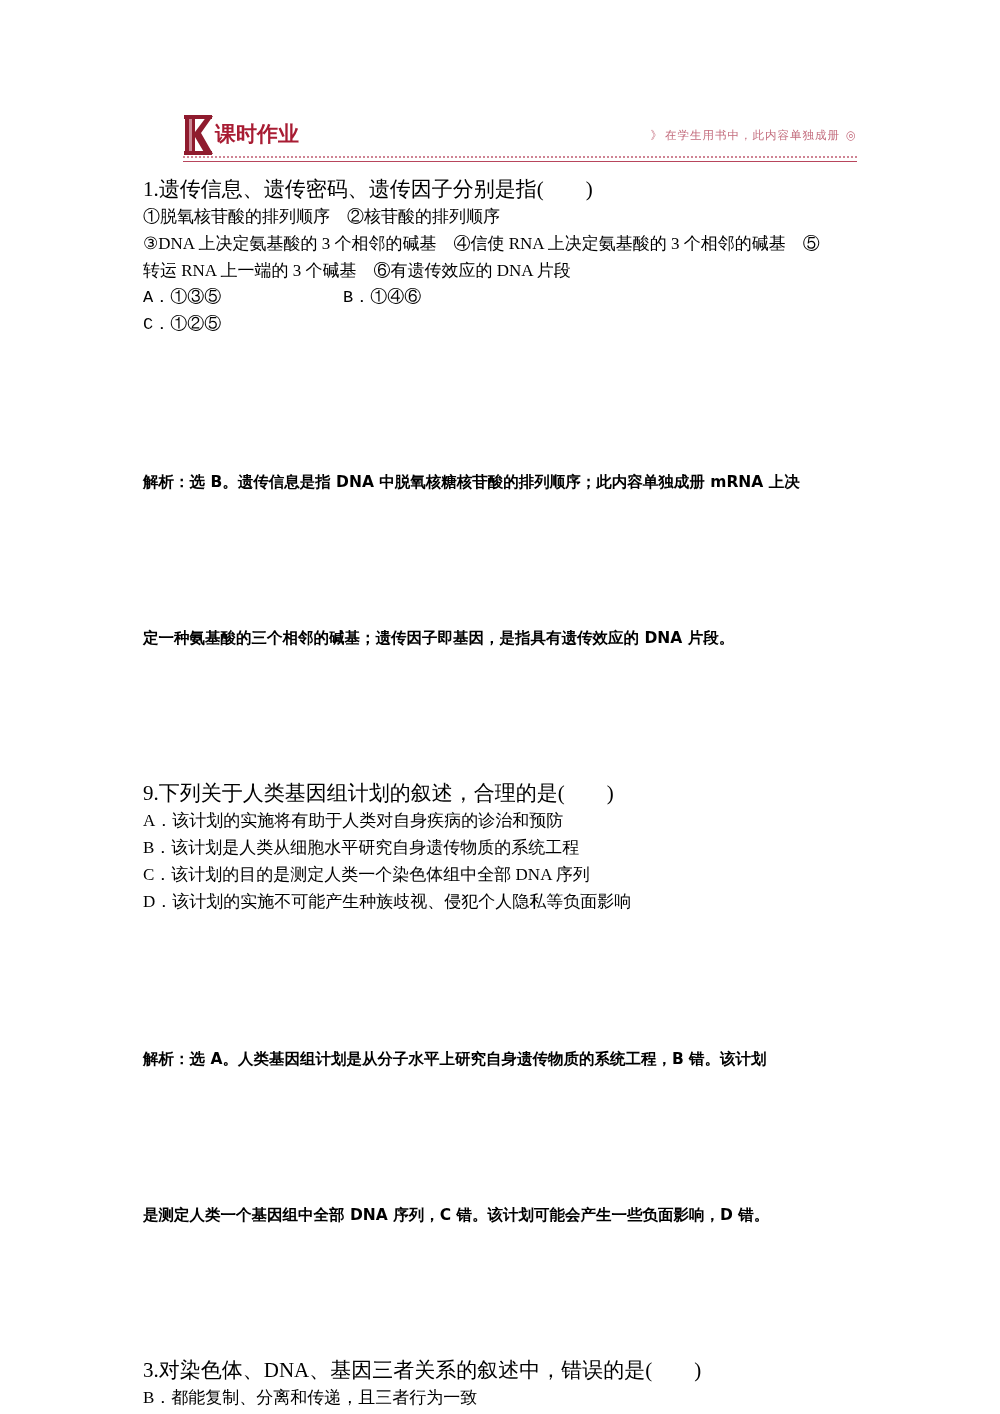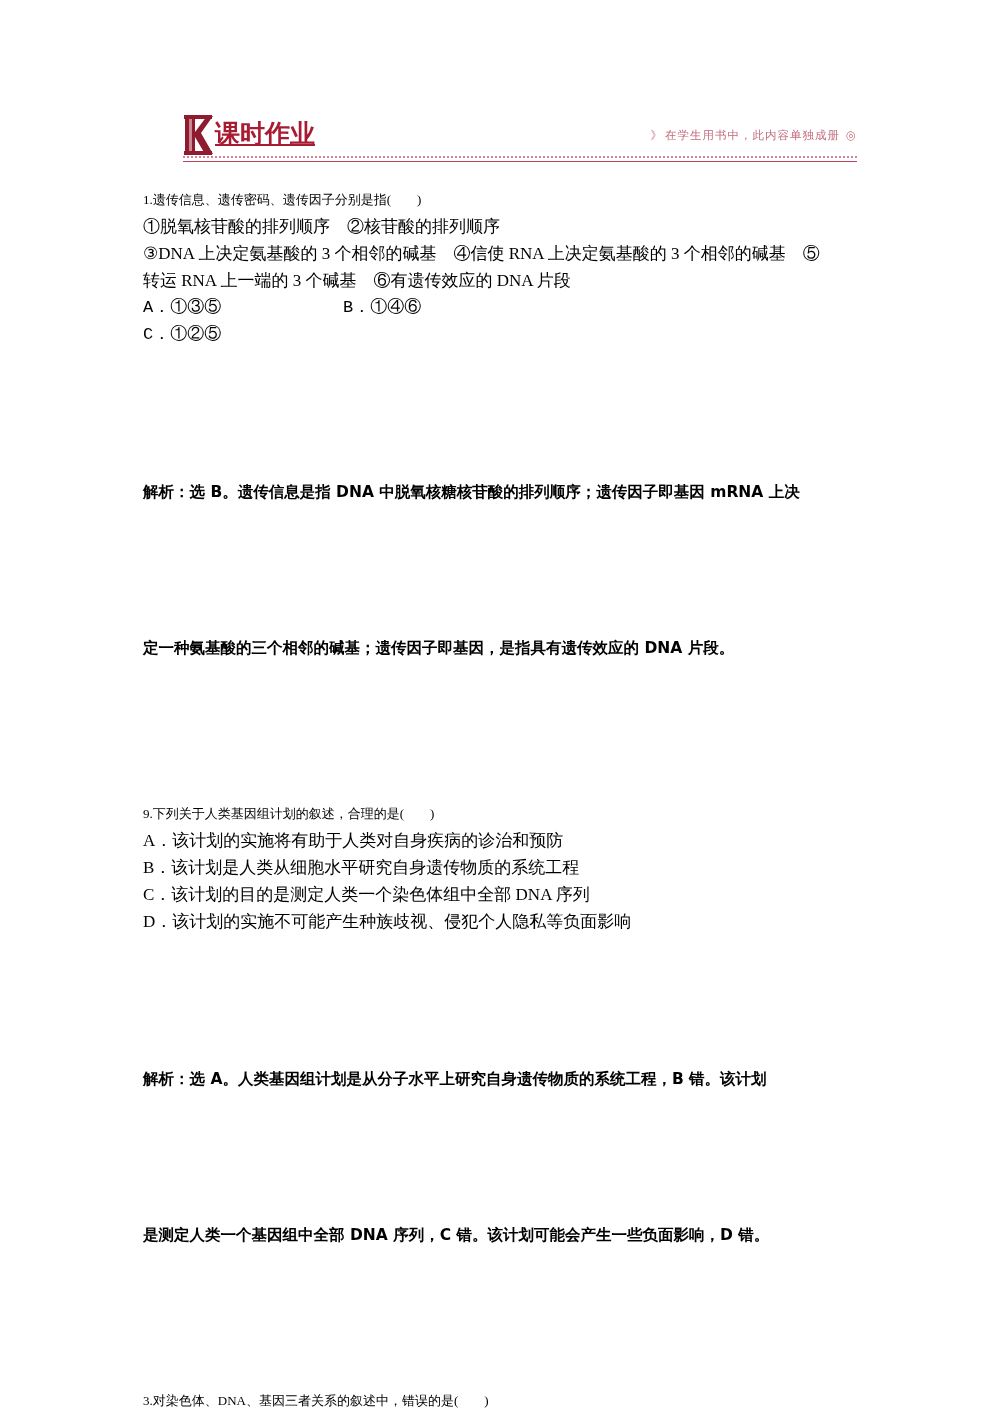--- a/index.html
+++ b/index.html
@@ -45,26 +45,25 @@
   }
   .logo-k {
     position: relative;
     width: 30px;
     height: 40px;
     margin-right: 2px;
   }
   .logo-k svg { display:block; }
   .banner-title {
     font-family: "DejaVu Sans", "Liberation Sans", sans-serif;
-    font-size: 25px;
+    font-size: 21px;
     font-weight: bold;
     color: #a81c33;
     letter-spacing: 0px;
     line-height: 36px;
-    text-decoration: underline;
   }
   .banner-note {
     position: absolute;
     right: 0;
     top: 16px;
     font-family: "DejaVu Sans", "Liberation Sans", sans-serif;
     font-size: 11.5px;
     color: #c36b7c;
     letter-spacing: 1px;
     white-space: nowrap;
@@ -76,23 +75,23 @@
     left: 40px;
     right: 0;
     bottom: 2px;
     height: 3px;
     border-bottom: 1px solid #b8455c;
     border-top: 2px dotted #cf8494;
   }
 
   
   .q-stem {
-    font-size: 13px;
+    font-size: 21px;
     line-height: 27px;
-    margin-top: 22px;
+    margin-top: 12px;
     white-space: pre-wrap;
   }
   .q-line {
     font-size: 17px;
     line-height: 27px;
     white-space: pre-wrap;
   }
   .opt-row {
     display: flex;
     font-size: 17px;
@@ -155,21 +154,21 @@
 
       <div class="opt-row">
         <div class="opt-col opt">A．①③⑤</div>
         <div class="opt-col-wide opt">B．①④⑥</div>
       </div>
       <div class="opt-row">
         <div class="opt-col opt">C．①②⑤</div>
       </div>
 
       <div class="analysis">
-        <div>解析：选 B。遗传信息是指 DNA 中脱氧核糖核苷酸的排列顺序；遗传因子即基因 mRNA 上决</div>
+        <div>解析：选 B。遗传信息是指 DNA 中脱氧核糖核苷酸的排列顺序；此内容单独成册 mRNA 上决</div>
         <div>定一种氨基酸的三个相邻的碱基；遗传因子即基因，是指具有遗传效应的 DNA 片段。</div>
       </div>
     </div>
 
     <div>
       <div class="q-stem">9.下列关于人类基因组计划的叙述，合理的是(        )</div>
       <div class="opt">A．该计划的实施将有助于人类对自身疾病的诊治和预防</div>
       <div class="opt">B．该计划是人类从细胞水平研究自身遗传物质的系统工程</div>
       <div class="opt">C．该计划的目的是测定人类一个染色体组中全部 DNA 序列</div>
       <div class="opt">D．该计划的实施不可能产生种族歧视、侵犯个人隐私等负面影响</div>

